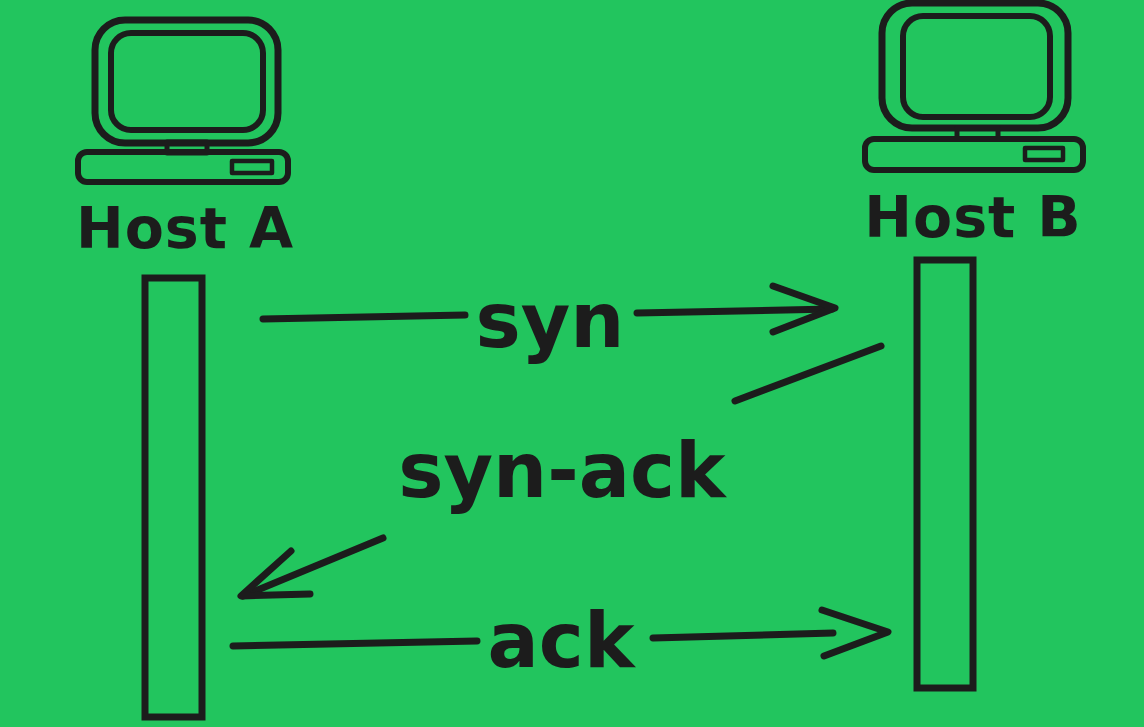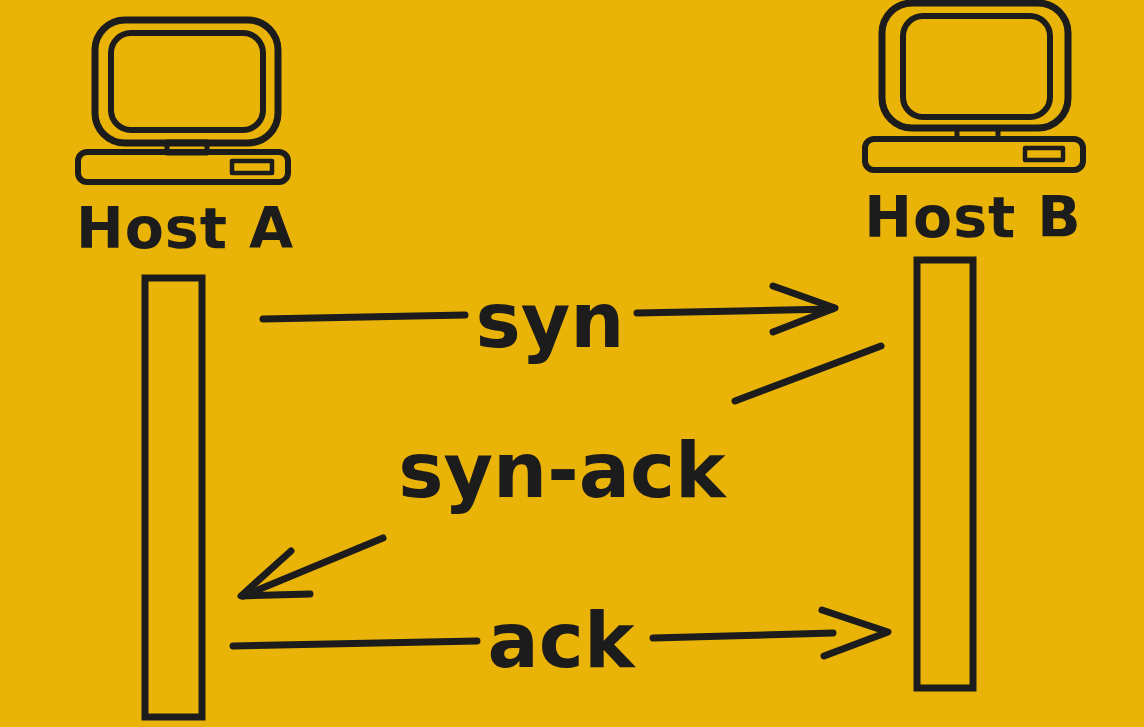--- a/index.html
+++ b/index.html
@@ -4,21 +4,21 @@
 <style>
   html, body {
     margin: 0;
     padding: 0;
     background: #ffffff;
   }
   .stage {
     position: relative;
     width: 1144px;
     height: 727px;
-    background: #eab308;
+    background: #22c55e;
     overflow: hidden;
     font-family: "DejaVu Sans", sans-serif;
   }
   svg {
     display: block;
   }
   .host-label {
     font-family: "DejaVu Sans", sans-serif;
     font-weight: 700;
     font-size: 57px;

